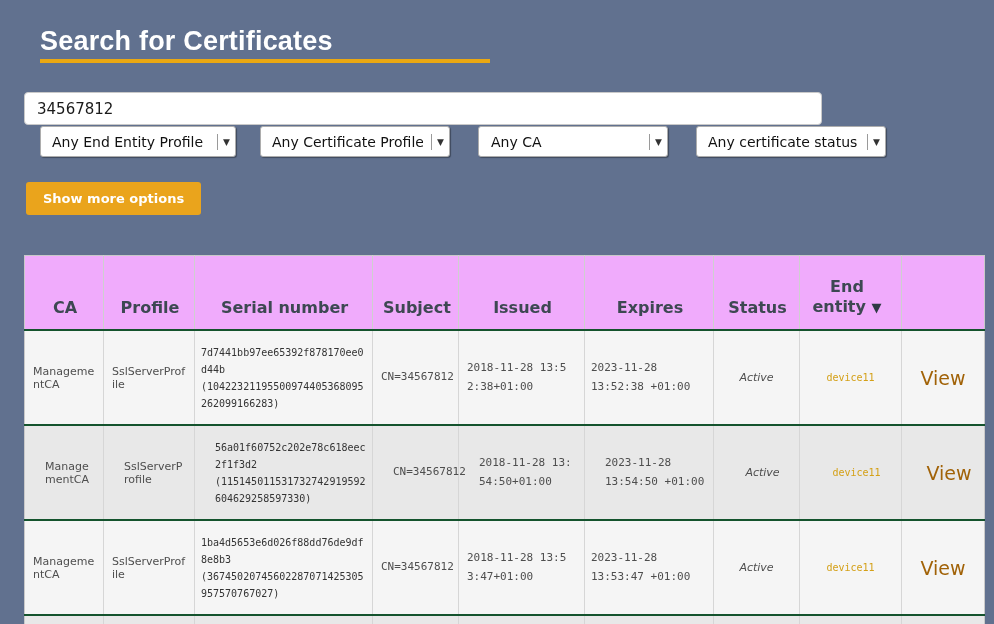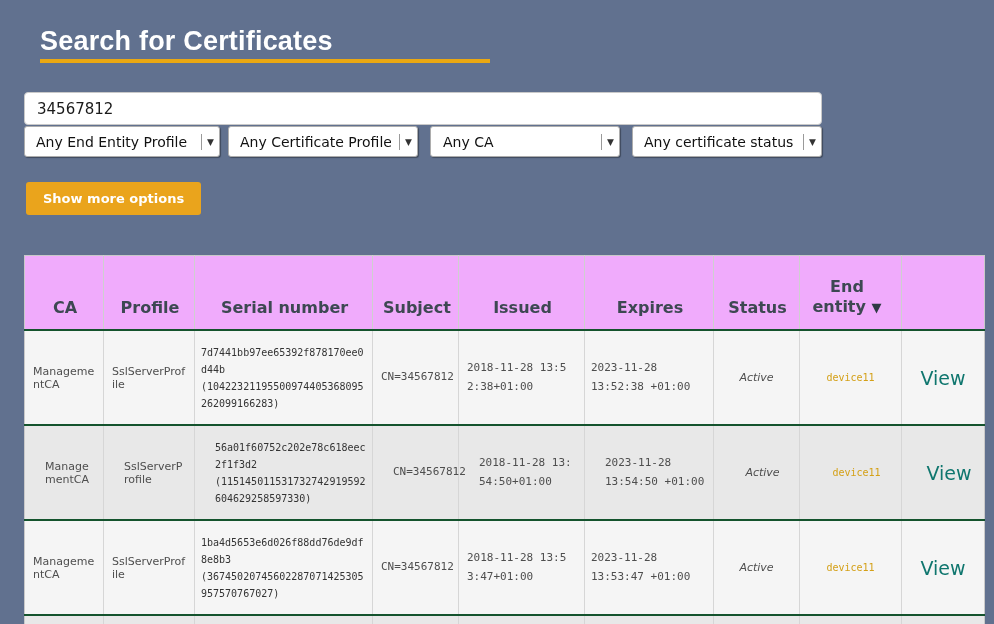--- a/index.html
+++ b/index.html
@@ -38,20 +38,21 @@
   }
   .select{
     height:31px;background:#ffffff;
     border:1px solid #adadad;border-radius:3px;
     box-shadow:1px 1px 1px rgba(0,0,0,0.35);
     display:flex;align-items:center;justify-content:space-between;
     font-size:14px;color:#111;
     padding:0 5px 0 11px;
     box-sizing:border-box;
     cursor:pointer;
+    margin-left:16px;
   }
   .select .sel-label{white-space:nowrap;overflow:hidden;}
   .select .sel-arrow{
     display:flex;align-items:center;
     border-left:1px solid #9a9a9a;
     padding-left:5px;margin-left:8px;height:16px;
     font-size:9px;color:#333;
   }
   .sel-1{width:196px;margin-right:8px;}
   .sel-2{width:190px;margin-right:12px;}
@@ -106,21 +107,21 @@
   td.cell-issued{word-break:break-all;}
   td.cell-expires{padding:8px 6px;word-break:normal;}
   td.cell-status{text-align:center;word-break:normal;font-style:italic;}
   td.cell-endentity{text-align:center;word-break:normal;}
   td.cell-view{text-align:center;word-break:normal;}
   .ee-link{
     font-family:"DejaVu Sans Mono", monospace;
     font-size:10px;color:#D4A017;text-decoration:none;cursor:pointer;
   }
   .view-link{
-    font-size:19px;color:#0f766e;text-decoration:none;cursor:pointer;
+    font-size:19px;color:#a16207;text-decoration:none;cursor:pointer;
   }
   .hdr-endentity-inner{width:74px;line-height:1.25;}
   .sort-icon{font-size:13px;color:#2e3a44;}
 </style>
 </head>
 <body>
 
 <h1 class="page-title">Search for Certificates</h1>
 <div class="title-underline"></div>
 

